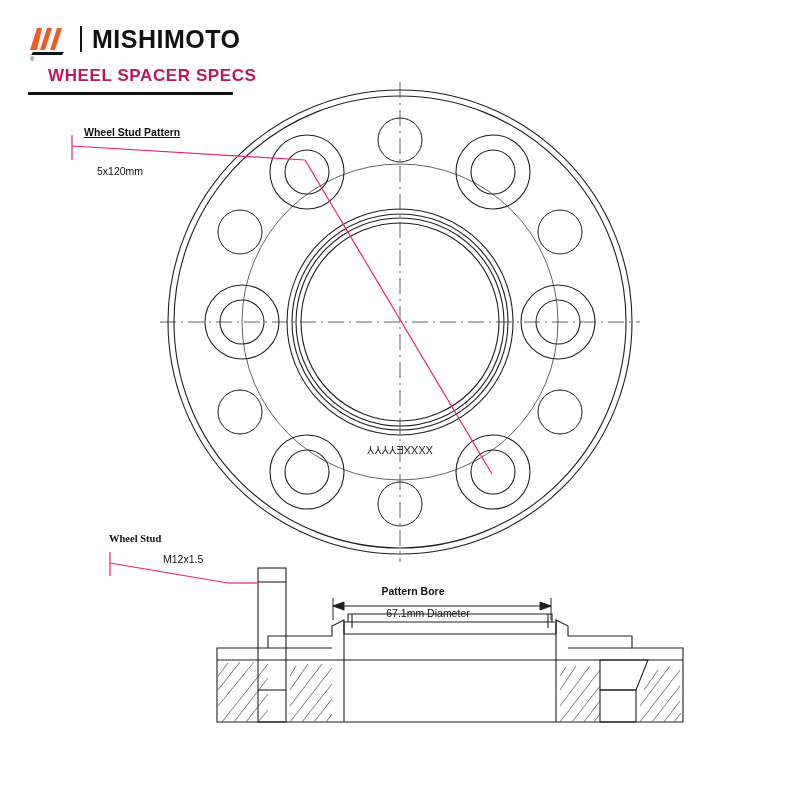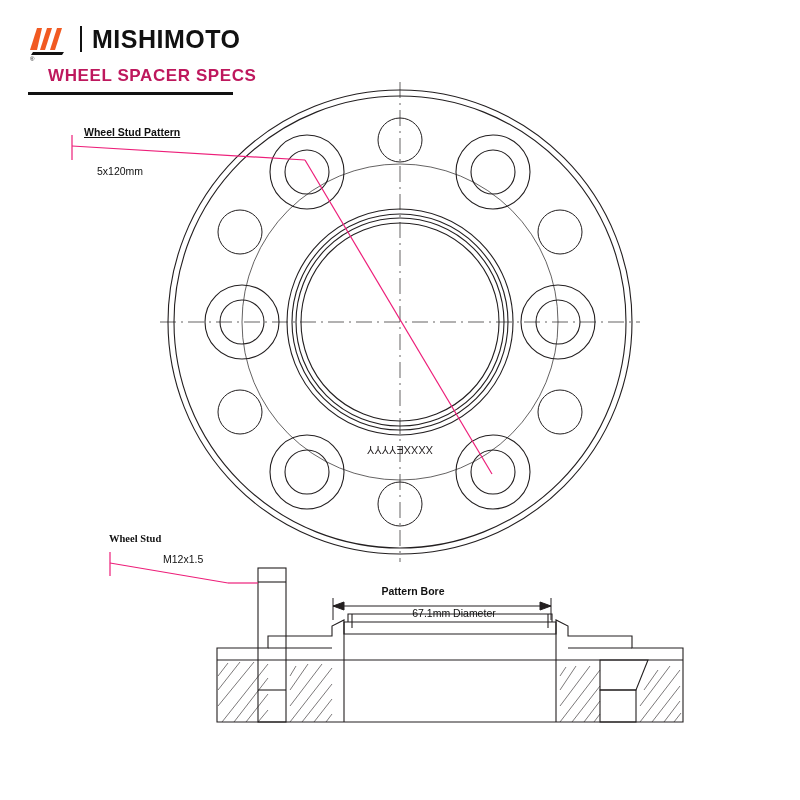--- a/index.html
+++ b/index.html
@@ -202,15 +202,15 @@
     </g>
   </svg>
 
   <div class="label" style="left:84px;top:126px;text-decoration:underline;">Wheel Stud Pattern</div>
   <div class="value" style="left:97px;top:146px;margin-top:19px;">5x120mm</div>
 
   <div class="label" style="left:109px;top:533px;font-family:Liberation Serif, serif;">Wheel Stud</div>
   <div class="value" style="left:136px;top:553px;margin-left:27px;">M12x1.5</div>
 
   <div class="label" style="left:413px;top:585px;transform:translateX(-50%);">Pattern Bore</div>
-  <div class="value" style="left:454px;top:607px;transform:translateX(-50%);">67.1mm Diameter</div>
+  <div class="value" style="left:428px;top:607px;transform:translateX(-50%);">67.1mm Diameter</div>
 
 </div>
 
 </body></html>

